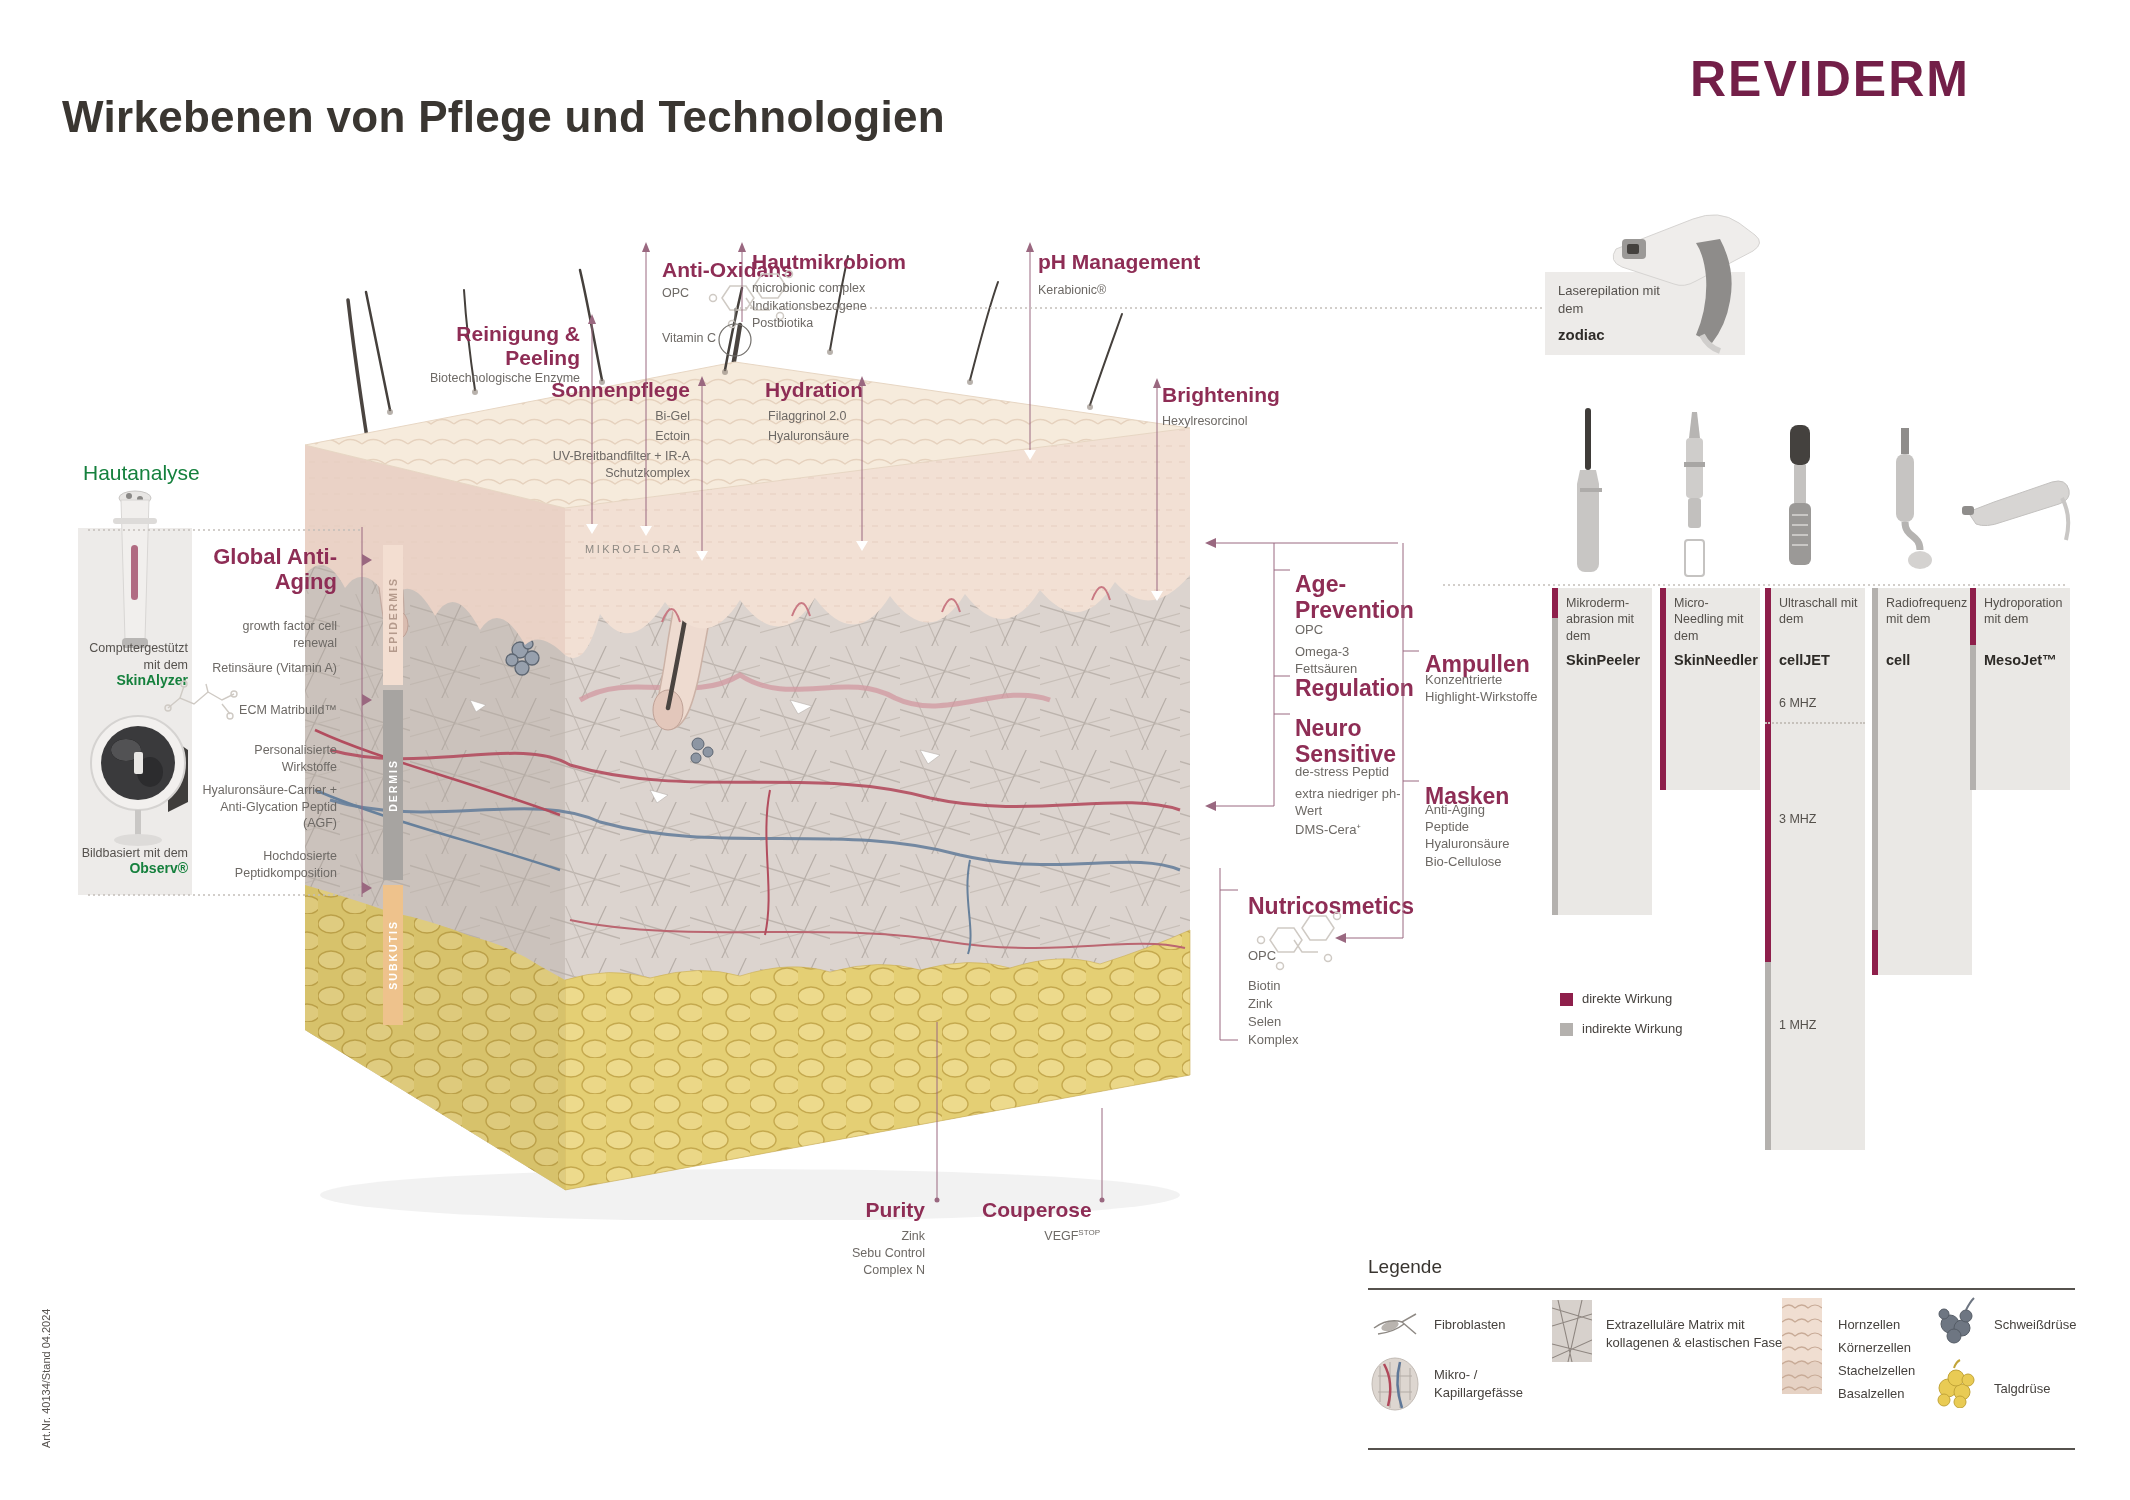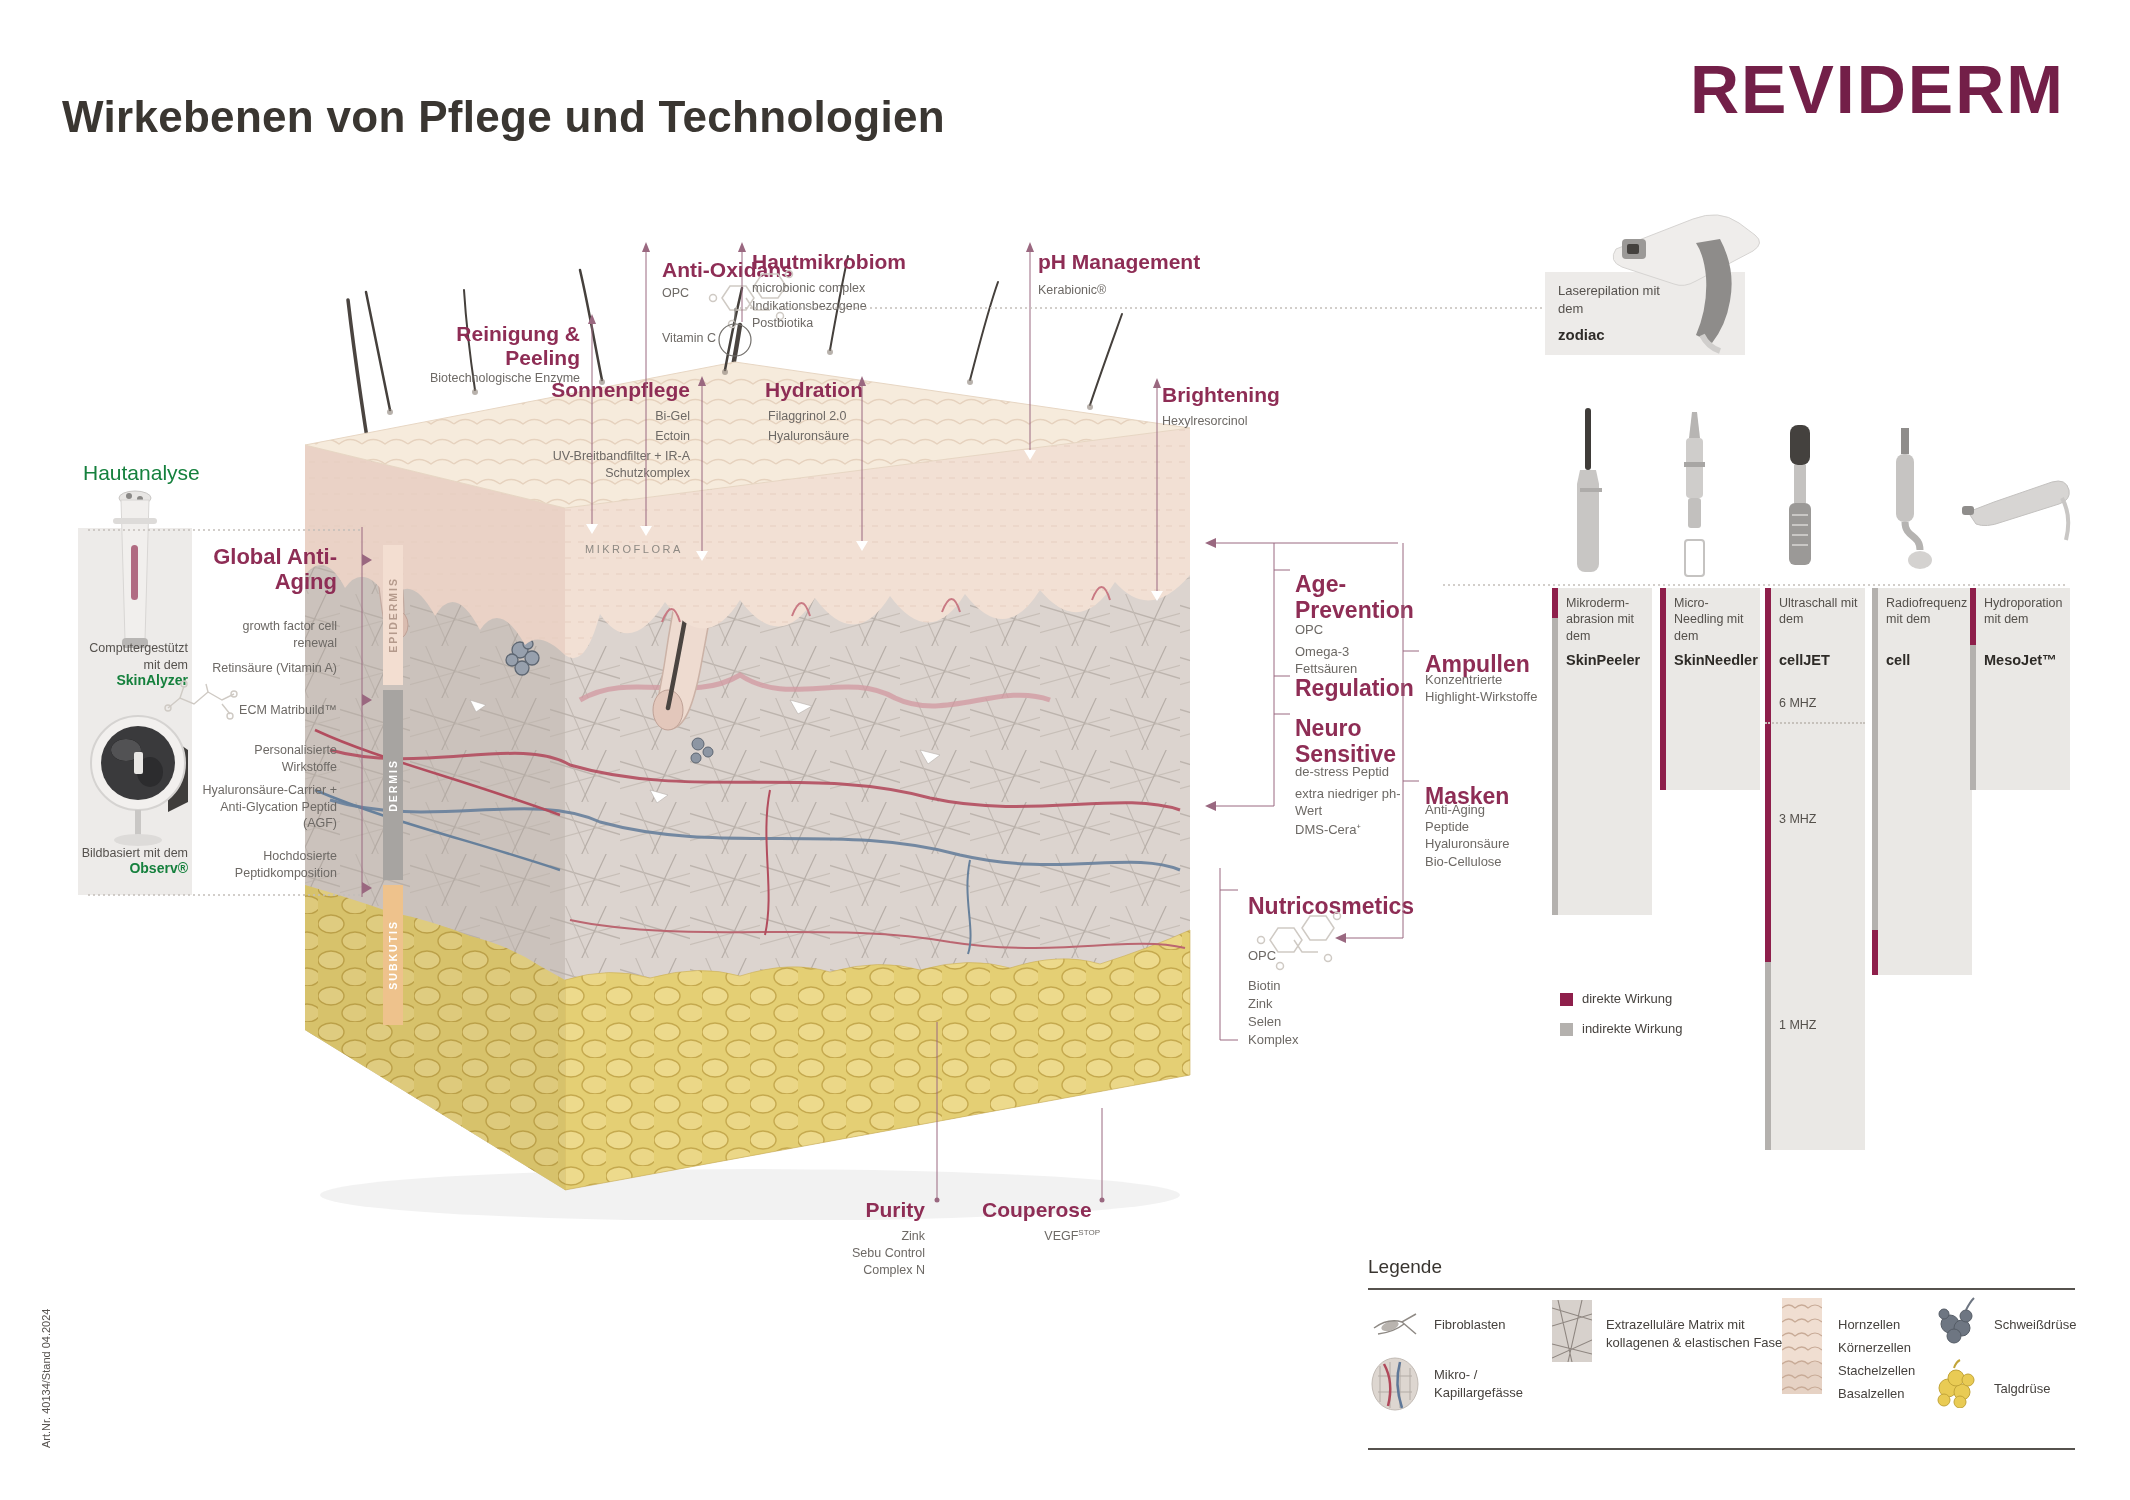--- a/index.html
+++ b/index.html
@@ -1,19 +1,19 @@
 <!DOCTYPE html>
 <html><head>
 <meta charset="utf-8">
 <style>
   html,body{margin:0;padding:0;background:#fff;}
   .page{position:relative;width:2130px;height:1500px;background:#ffffff;
         font-family:"Liberation Sans",sans-serif;overflow:hidden;}
   .abs{position:absolute;}
-  .brand{font-size:68px;font-weight:700;color:#731f48;letter-spacing:2px;}
+  .brand{font-size:50px;font-weight:700;color:#731f48;letter-spacing:2px;}
   .title{font-size:44px;font-weight:600;color:#3a3631;letter-spacing:.3px;}
   .h-dark{font-size:21px;color:#15803d;font-weight:400;}
   .mh{color:#8e2d55;font-weight:700;line-height:1.12;}
   .h21{font-size:21px;} .h23{font-size:23px;margin-top:12px;}
   .sub{font-size:12.5px;color:#6d6965;line-height:1.32;}
   .sub13{font-size:13px;color:#6d6965;line-height:1.3;}
   .r{text-align:right;}
   .graybox{background:#edebe9;}
   .cap{font-size:12.5px;color:#55514d;line-height:1.35;}
   .devname{font-weight:700;color:#15803d;font-size:14px;}

